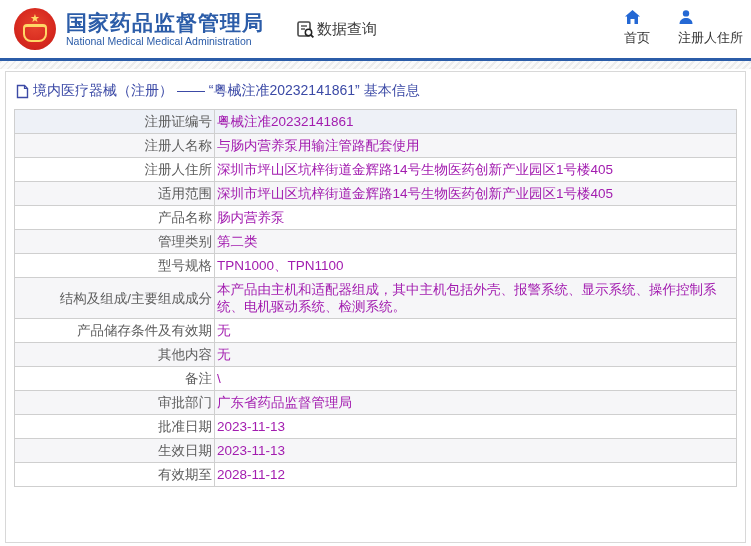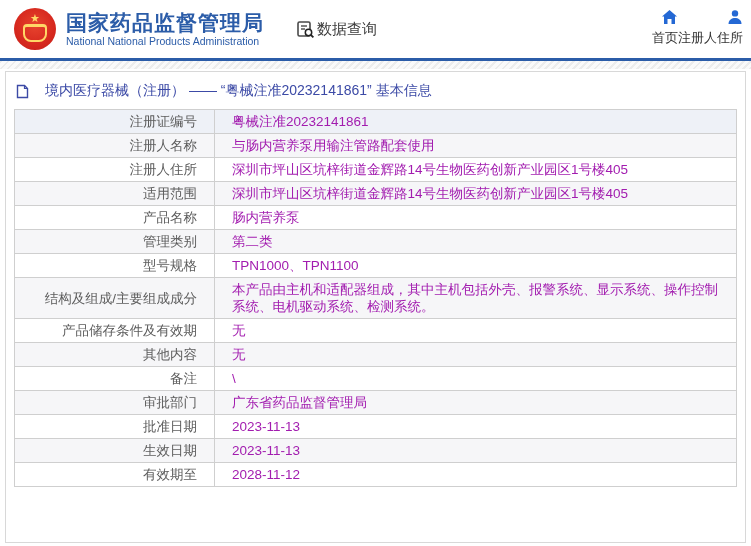--- a/index.html
+++ b/index.html
@@ -28,48 +28,48 @@
     content: ""; position: absolute; left: 9px; right: 9px; top: 16px; bottom: 8px;
     border: 2px solid #ffd766; border-radius: 4px 4px 8px 8px;
     border-top-width: 3px;
   }
   .org-names { margin-left: 10px; }
   .org-cn { color: #2b5ca8; font-size: 21px; font-weight: bold; letter-spacing: 1px; line-height: 24px; }
   .org-en { color: #2b5ca8; font-size: 10.5px; line-height: 13px; }
   .module { display: flex; align-items: center; margin-left: 32px; color: #3a3a3a; }
   .module-label { font-size: 15px; margin-left: 2px; }
   .header-nav { position: absolute; right: 8px; top: 8px; display: flex; }
-  .nav-item { display: flex; flex-direction: column; align-items: flex-end; cursor: pointer; }
+  .nav-item { display: flex; flex-direction: column; align-items: flex-start; cursor: pointer; margin-left: 28px; }
   .nav-item .nav-ico { height: 17px; display: flex; align-items: center; }
   .nav-item .nav-label { font-size: 13px; color: #333; margin-top: 4px; white-space: nowrap; }
   
   .hatch {
     height: 8px;
     background: repeating-linear-gradient(135deg, #ececec 0 2px, #fafafa 2px 5px);
   }
   
   .content-box {
     margin: 2px 5px 0 5px;
     border: 1px solid #d8d8d8;
     background: #fff;
     min-height: 472px;
     padding: 7px 8px 10px 8px;
   }
   .breadcrumb {
     color: #3c4aa6; font-size: 14px; padding: 3px 2px 9px 2px;
-    display: flex; align-items: center; gap: 16px;
+    display: flex; align-items: center; gap: 4px;
   }
   
   table.info {
     width: 100%; border-collapse: collapse;
     font-size: 13.5px;
   }
   table.info td {
     border: 1px solid #cfcfcf;
-    padding: 3px 17px;
+    padding: 3px 2px;
     line-height: 17px;
     vertical-align: middle;
   }
   td.lbl {
     width: 200px; text-align: right; color: #5c5c5c;
     white-space: nowrap;
   }
   td.val { color: #a21caf; }
   tr { background: #fff; }
   tr:nth-child(even) { background: #f6f6f8; }
@@ -77,21 +77,21 @@
   svg { display: block; }
 </style>
 </head>
 <body>
 
 <div class="header">
   <div class="logo-wrap">
     <div class="emblem"></div>
     <div class="org-names">
       <div class="org-cn">国家药品监督管理局</div>
-      <div class="org-en">National National Products Administration</div>
+      <div class="org-en">National Medical Medical Administration</div>
     </div>
   </div>
   <div class="module">
     <span>
       <svg width="19" height="19" viewBox="0 0 19 19">
         <rect x="2" y="2" width="12" height="14" rx="1.5" fill="none" stroke="#4a4a4a" stroke-width="1.6"></rect>
         <line x1="5" y1="6" x2="11" y2="6" stroke="#4a4a4a" stroke-width="1.4"></line>
         <line x1="5" y1="9" x2="9" y2="9" stroke="#4a4a4a" stroke-width="1.4"></line>
         <circle cx="12.5" cy="12.5" r="3.2" fill="#fff" stroke="#222" stroke-width="1.5"></circle>
         <line x1="14.8" y1="14.8" x2="17.4" y2="17.4" stroke="#222" stroke-width="1.8"></line>

